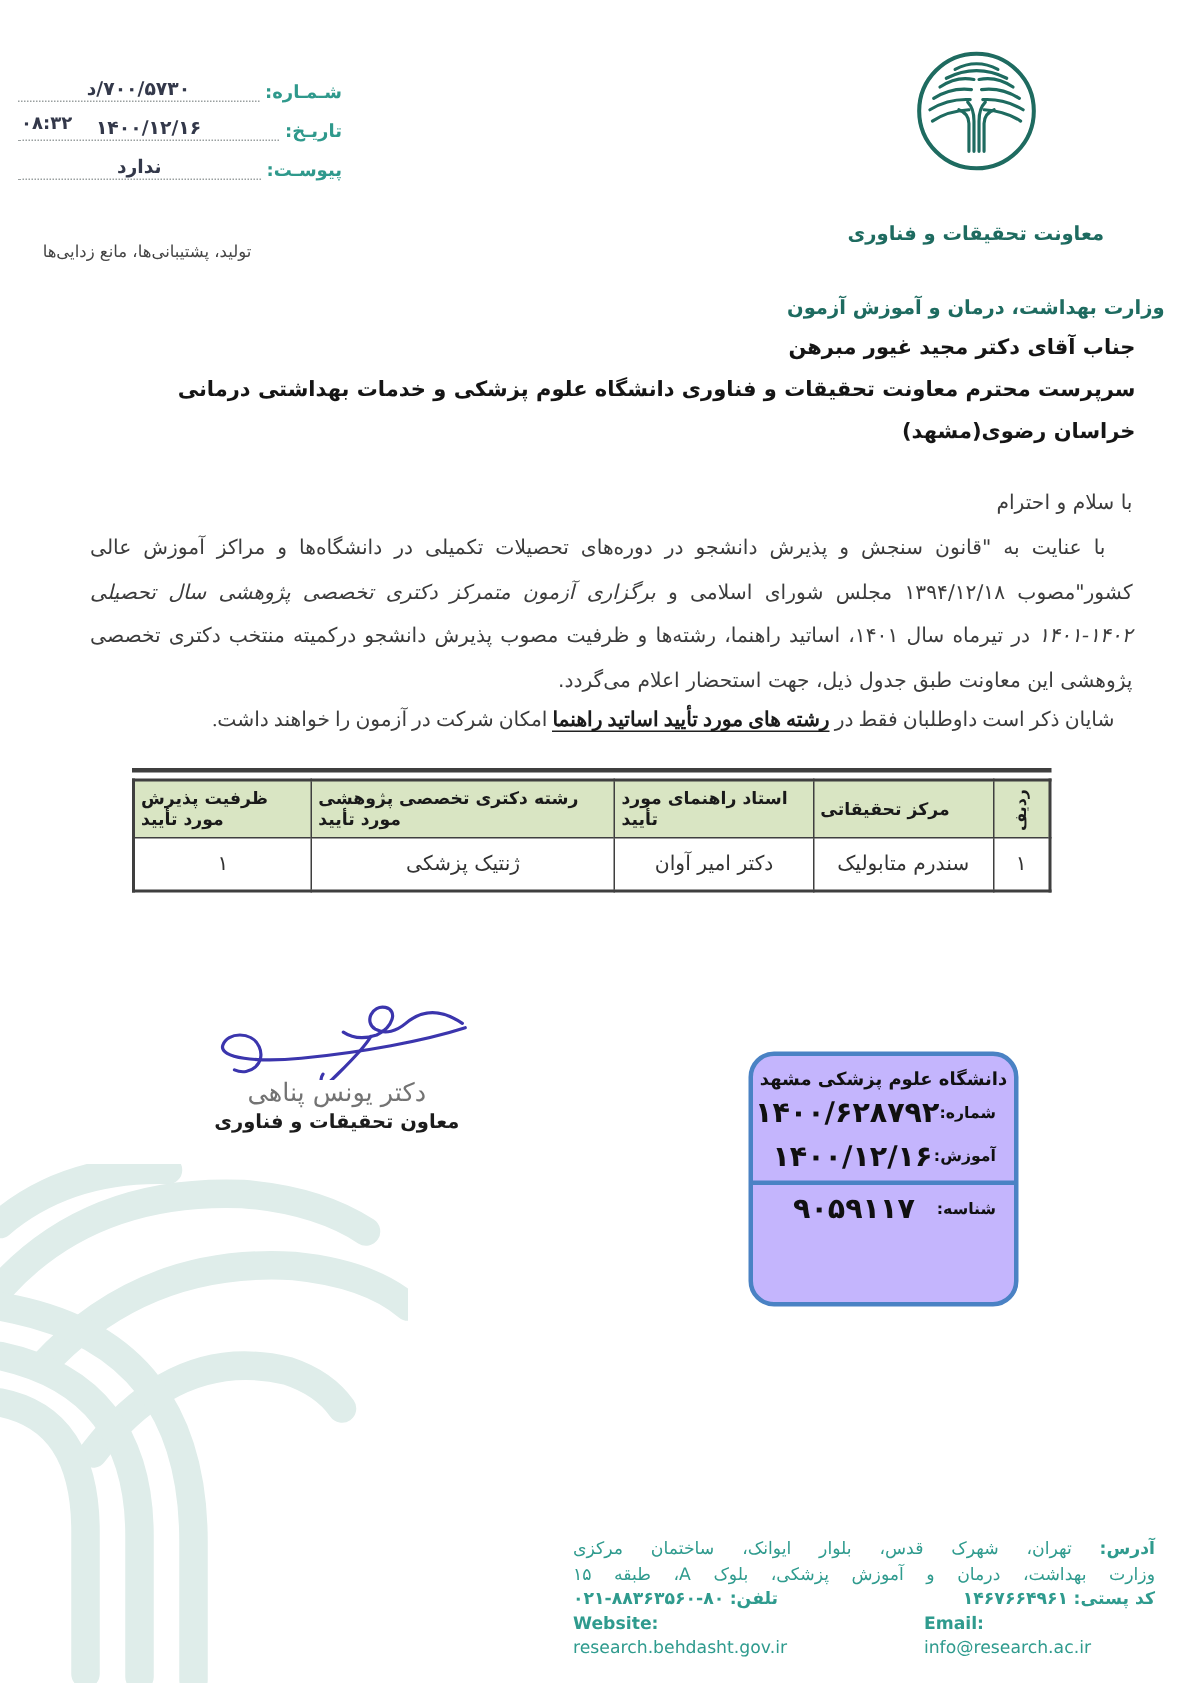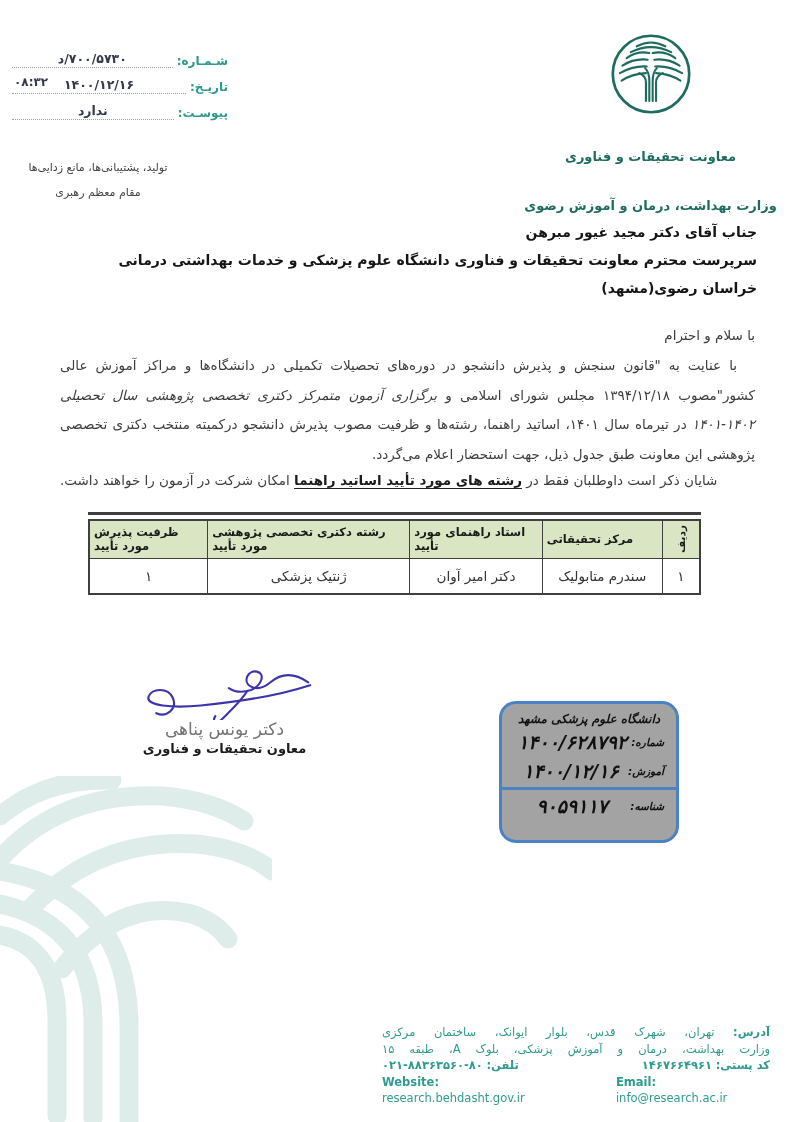--- a/index.html
+++ b/index.html
@@ -22,39 +22,39 @@
   .logo-circle{display:block;margin:0 auto 4px auto;}
   .logo-line{font-weight:bold;color:#1E6B60;font-size:13px;line-height:17px;margin-top:32px;}
   
   .recipient{position:absolute;top:218px;right:36px;left:62px;direction:rtl;text-align:right;
     font-weight:bold;font-size:14px;line-height:28px;color:#151515;}
   
   .salutation{position:absolute;top:327px;right:38px;direction:rtl;font-size:13.5px;color:#3c3c3c;}
   .para1{position:absolute;top:351px;right:38px;left:60px;direction:rtl;text-align:justify;
     font-size:13.5px;line-height:29.5px;color:#3c3c3c;text-indent:18px;}
   .para1 .it{font-style:italic;}
-  .para2{position:absolute;top:467px;right:24px;left:60px;direction:rtl;text-align:left;
-    font-size:13.5px;line-height:26px;color:#3c3c3c;}
+  .para2{position:absolute;top:467px;right:50px;left:60px;direction:rtl;text-align:right;
+    font-size:13.5px;line-height:26px;color:#3c3c3c;font-family:Liberation Serif, serif;}
   .para2 .emph{font-weight:bold;border-bottom:1.5px solid #222;color:#1c1c1c;}
   
   .table-wrap{position:absolute;top:512px;right:92px;width:613px;}
   .table-top-rule{height:2.5px;background:#3f3f3f;margin-bottom:4px;}
   table.approval{width:100%;border-collapse:collapse;direction:rtl;border:2px solid #3f3f3f;}
   table.approval th{background:#D9E5C3;border:1.3px solid #3f3f3f;height:37px;
     font-size:11.5px;font-weight:bold;color:#1a1a1a;text-align:left;padding:0 4px;}
   table.approval td{border:1.3px solid #3f3f3f;height:34px;font-size:13.5px;color:#333;
     text-align:center;background:#fff;padding:0 4px;}
   th .rot{display:inline-block;transform:rotate(-90deg);font-size:10.5px;white-space:nowrap;}
   
   .signature-block{position:absolute;top:660px;left:112px;width:225px;text-align:center;direction:rtl;}
   .sig-name{font-size:17px;font-weight:normal;color:#737373;line-height:19px;margin-top:-4px;}
   .sig-title{font-size:13px;font-weight:bold;color:#1c1c1c;line-height:19px;}
   
-  .stamp{position:absolute;top:701px;left:499px;width:180px;height:142px;box-sizing:border-box;
-    border:3.5px solid #4A82C4;border-radius:17px;direction:rtl;background:#a3a3a3;font-style:italic;}
+  .stamp{position:absolute;top:701px;left:499px;width:180px;height:170px;box-sizing:border-box;
+    border:3.5px solid #4A82C4;border-radius:17px;direction:rtl;background:#c4b5fd;}
   .stamp-l1{margin-top:8px;font-size:12px;font-weight:bold;text-align:center;color:#111;}
   .stamp-l2{margin-top:2px;font-size:11.5px;font-weight:bold;text-align:center;color:#111;}
   .stamp-row{display:flex;align-items:center;padding:0 12px;margin-top:2px;height:27px;}
   .stamp-row-label{font-size:10.5px;font-weight:bold;color:#111;white-space:nowrap;}
   .stamp-row-value{flex:1;text-align:center;font-size:19px;font-weight:bold;color:#101010;}
   .stamp-sep{border-top:3px solid #4A82C4;margin-top:3px;}
   
   .watermark{position:absolute;left:0;bottom:0;width:272px;height:346px;pointer-events:none;}
   
   .footer{position:absolute;top:1024px;right:23px;width:388px;direction:rtl;color:#2F9B8E;
@@ -96,21 +96,20 @@
     <div class="meta-row">
       <span class="meta-label">پیوسـت:</span>
       <span class="meta-line">
         <span class="meta-value">ندارد</span>
       </span>
     </div>
   </div>
 
   <div class="slogan">
     <div>تولید، پشتیبانی‌ها، مانع زدایی‌ها</div>
-    <div>مقام معظم رهبری</div>
   </div>
 
   <div class="logo-block">
     <svg class="logo-circle" width="84" height="84" viewBox="0 0 100 100" fill="none" stroke="#1E6B60" stroke-linecap="round">
       <circle cx="50" cy="50" r="45.5" stroke-width="3.2"></circle>
       <g stroke-width="2.5">
         <path d="M15 58 Q27 50 44 49"></path>
         <path d="M13 49 Q28 40 45 41"></path>
         <path d="M16 40 Q30 31 46 33"></path>
         <path d="M21 31 Q34 22 48 25"></path>
@@ -120,21 +119,21 @@
         <path d="M79 31 Q66 22 52 25"></path>
         <path d="M26 24 Q50 12 74 24"></path>
         <path d="M33 17 Q50 8 67 17"></path>
         <path d="M44 82 L44 60 Q44 52 36 49"></path>
         <path d="M48 82 L48 58 Q48 48 43 43"></path>
         <path d="M52 82 L52 58 Q52 48 57 43"></path>
         <path d="M56 82 L56 60 Q56 52 64 49"></path>
       </g>
     </svg>
     <div class="logo-line">معاونت تحقیقات و فناوری</div>
-    <div class="logo-line">وزارت بهداشت، درمان و آموزش رضوی</div>
+    <div class="logo-line">وزارت بهداشت، درمان و آموزش آزمون</div>
   </div>
 
   <div class="recipient">
     <div>جناب آقای دکتر مجید غیور مبرهن</div>
     <div>سرپرست محترم معاونت تحقیقات و فناوری دانشگاه علوم پزشکی و خدمات بهداشتی درمانی خراسان رضوی(مشهد)</div>
   </div>
 
   <div class="salutation">با سلام و احترام</div>
 
   <div class="para1"><span>با عنایت به "قانون سنجش و پذیرش دانشجو در دوره‌های تحصیلات تکمیلی در دانشگاه‌ها و مراکز آموزش عالی کشور"مصوب ۱۳۹۴/۱۲/۱۸ مجلس شورای اسلامی و </span><span class="it">برگزاری آزمون متمرکز دکتری تخصصی پژوهشی سال تحصیلی ۱۴۰۲-۱۴۰۱</span><span> در تیرماه سال ۱۴۰۱، اساتید راهنما، رشته‌ها و ظرفیت مصوب پذیرش دانشجو درکمیته منتخب دکتری تخصصی پژوهشی این معاونت طبق جدول ذیل، جهت استحضار اعلام می‌گردد.</span></div>

